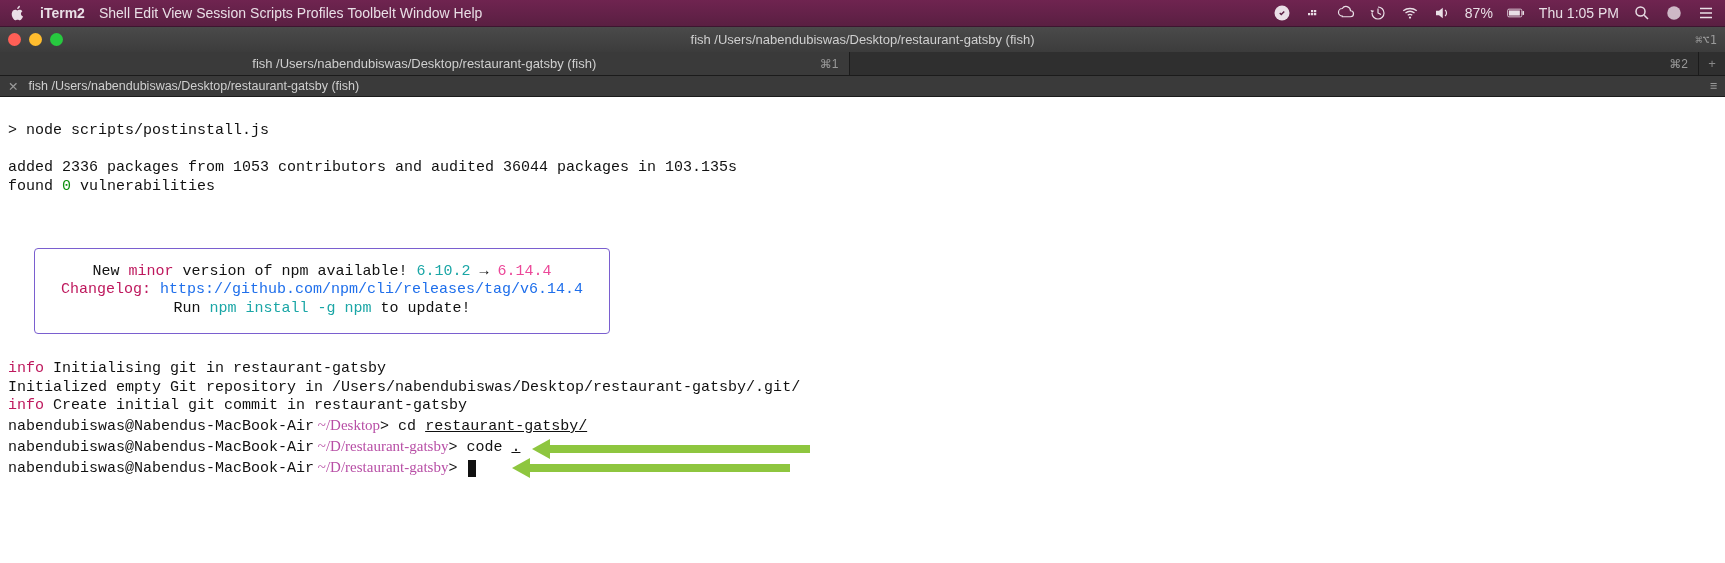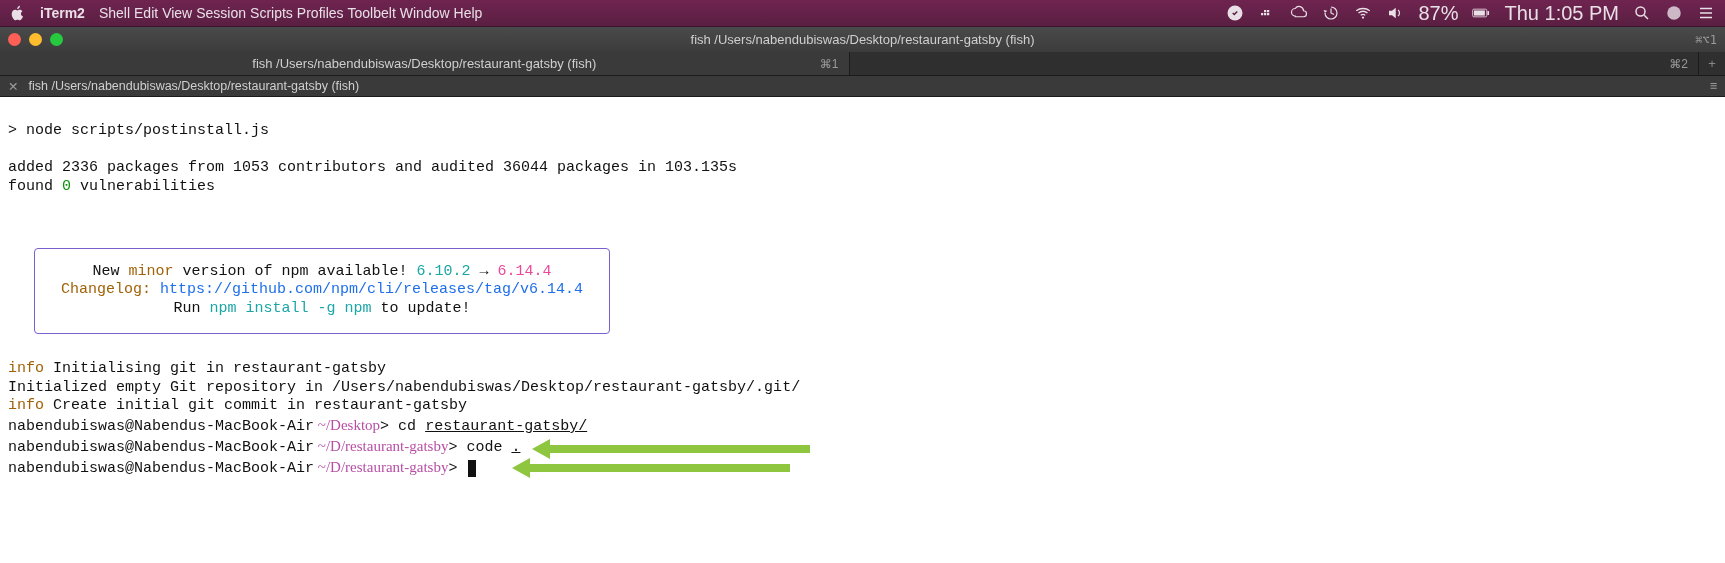--- a/index.html
+++ b/index.html
@@ -21,21 +21,21 @@
     font-size: 14px;
     border-bottom: 1px solid #3d1530;
   }
   .apple-logo { margin-right: 14px; display:flex; align-items:center;}
   .apple-logo svg { width:16px; height:16px; fill:#e9dfe6;}
   .app-name { font-weight:700; margin-right:14px;}
   .menu-item { margin-right:4px; cursor:default;}
   .menubar-right { margin-left:auto; display:flex; align-items:center; gap:14px;}
   .menubar-right .mi { display:flex; align-items:center;}
   .menubar-right svg { width:18px; height:18px; fill:#e9dfe6;}
-  .battery-txt, .clock-txt { font-size:20px;}
+  .battery-txt, .clock-txt { font-size:14px;}
   
   .titlebar {
     height:25px;
     background: linear-gradient(180deg,#4a4a4a,#3c3c3c);
     display:flex;
     align-items:center;
     padding:0 8px;
     color:#cfcfcf;
     font-size:13px;
     position:relative;
@@ -85,21 +85,21 @@
     background:#ffffff;
     color:#111;
     font-family: Menlo, Monaco, "Courier New", monospace;
     font-size:15px;
     line-height:1.25;
     padding:6px 8px 8px 8px;
     white-space:pre;
     position:relative;
     height:calc(563px - 27px - 25px - 24px - 21px);
   }
-  .c-yellow{color:#a16207;text-align:center;}
+  .c-yellow{color:#be185d;text-align:center;}
   .c-cyan{color:#1aa6a6;}
   .c-magenta{color:#ec4899;}
   .c-blue{color:#1f6feb;}
   .c-green-num{color:#0d8f0d;}
   .c-path{color:#b84fa6;font-family:Liberation Serif, serif;}
   .underline{text-decoration:underline;text-align:right;}
   .npm-box {
     border:1.5px solid #7a5fcf;
     border-radius:4px;
     padding:14px 26px;

